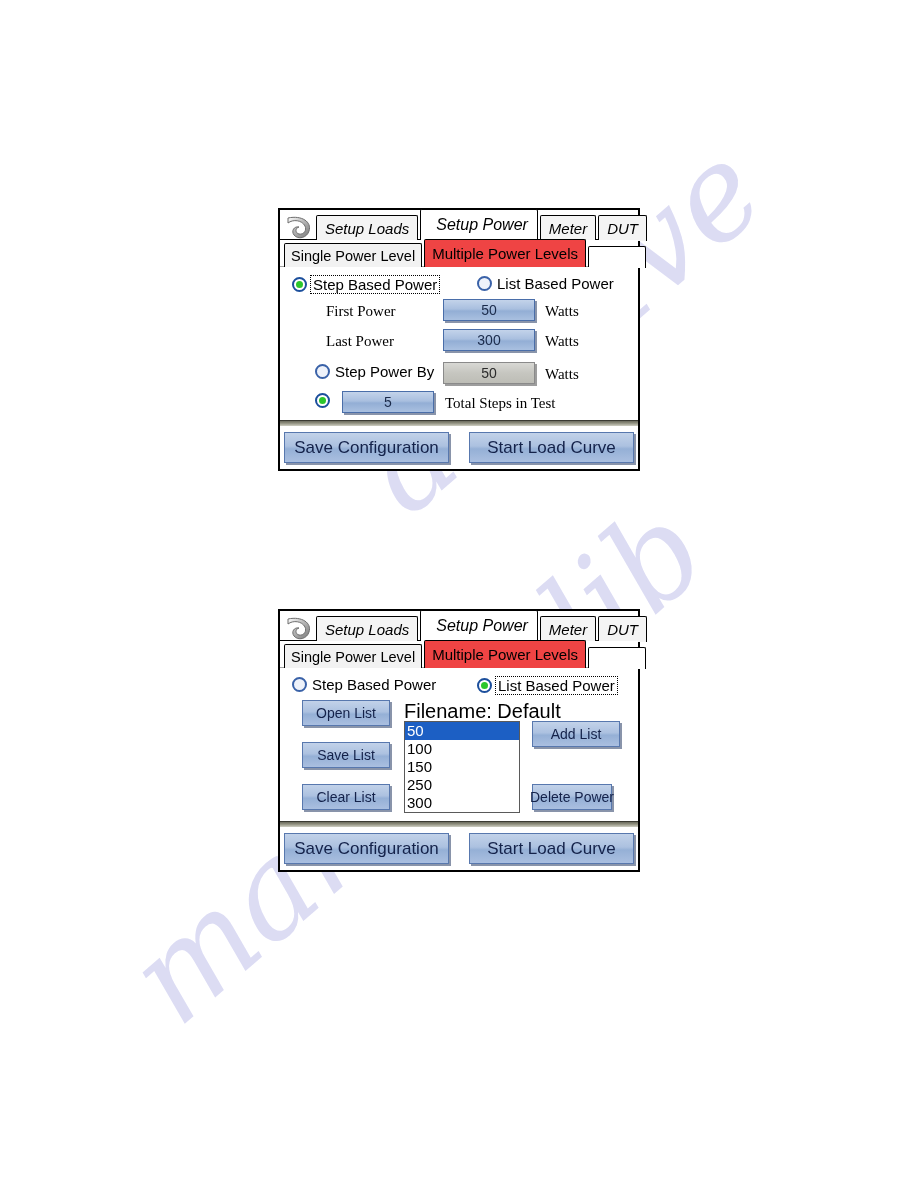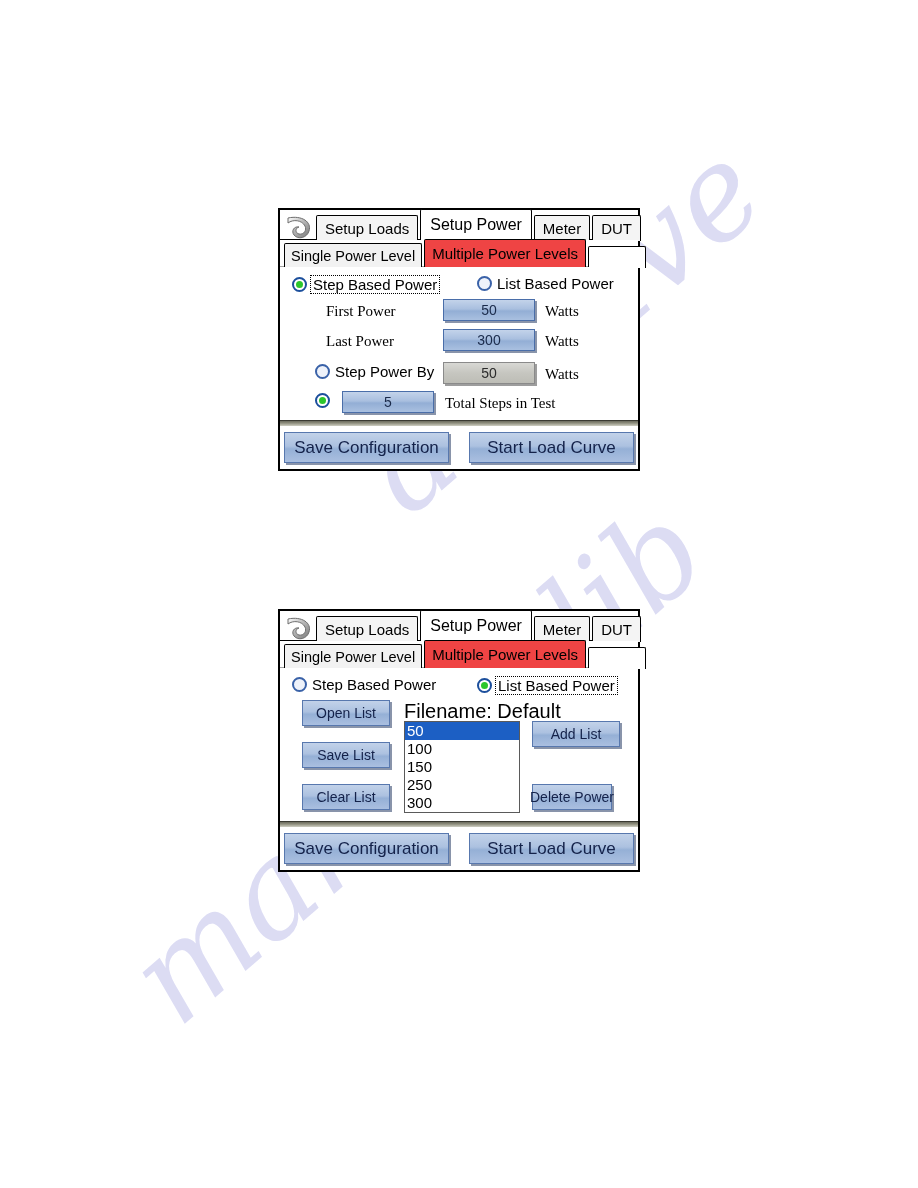--- a/index.html
+++ b/index.html
@@ -60,20 +60,21 @@
   #panel-list  { left: 278px; top: 609px; }
 
   
   .tabstrip {
     position: relative;
     height: 30px;
     background: #ffffff;
     border-bottom: 1px solid #000000;
     padding-left: 36px;
     box-sizing: border-box;
+    font-style: italic;
   }
   .back-icon {
     position: absolute;
     left: 2px; top: 1px;
     width: 36px; height: 36px;
     z-index: 5;
   }
   .tabs-row {
     position: absolute;
     left: 36px; bottom: -1px;
@@ -91,21 +92,21 @@
     padding: 5px 8px 5px 8px;
     margin-right: 2px;
     border-radius: 2px 2px 0 0;
     white-space: nowrap;
     cursor: pointer;
     position: relative;
     top: 1px;
   }
   .tab.active {
     background: #ffffff;
-    padding: 7px 9px 7px 9px;
+    padding: 7px 9px 7px 15px;
     font-size: 16px;
     z-index: 4;
     top: 0px;
   }
 
   
   .subtabstrip {
     position: relative;
     height: 27px;
     background: #ffffff;

